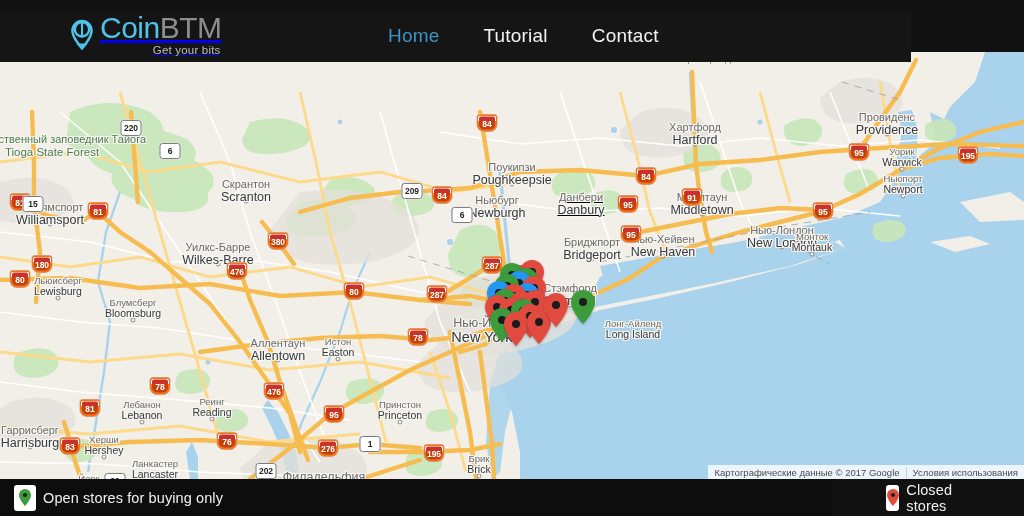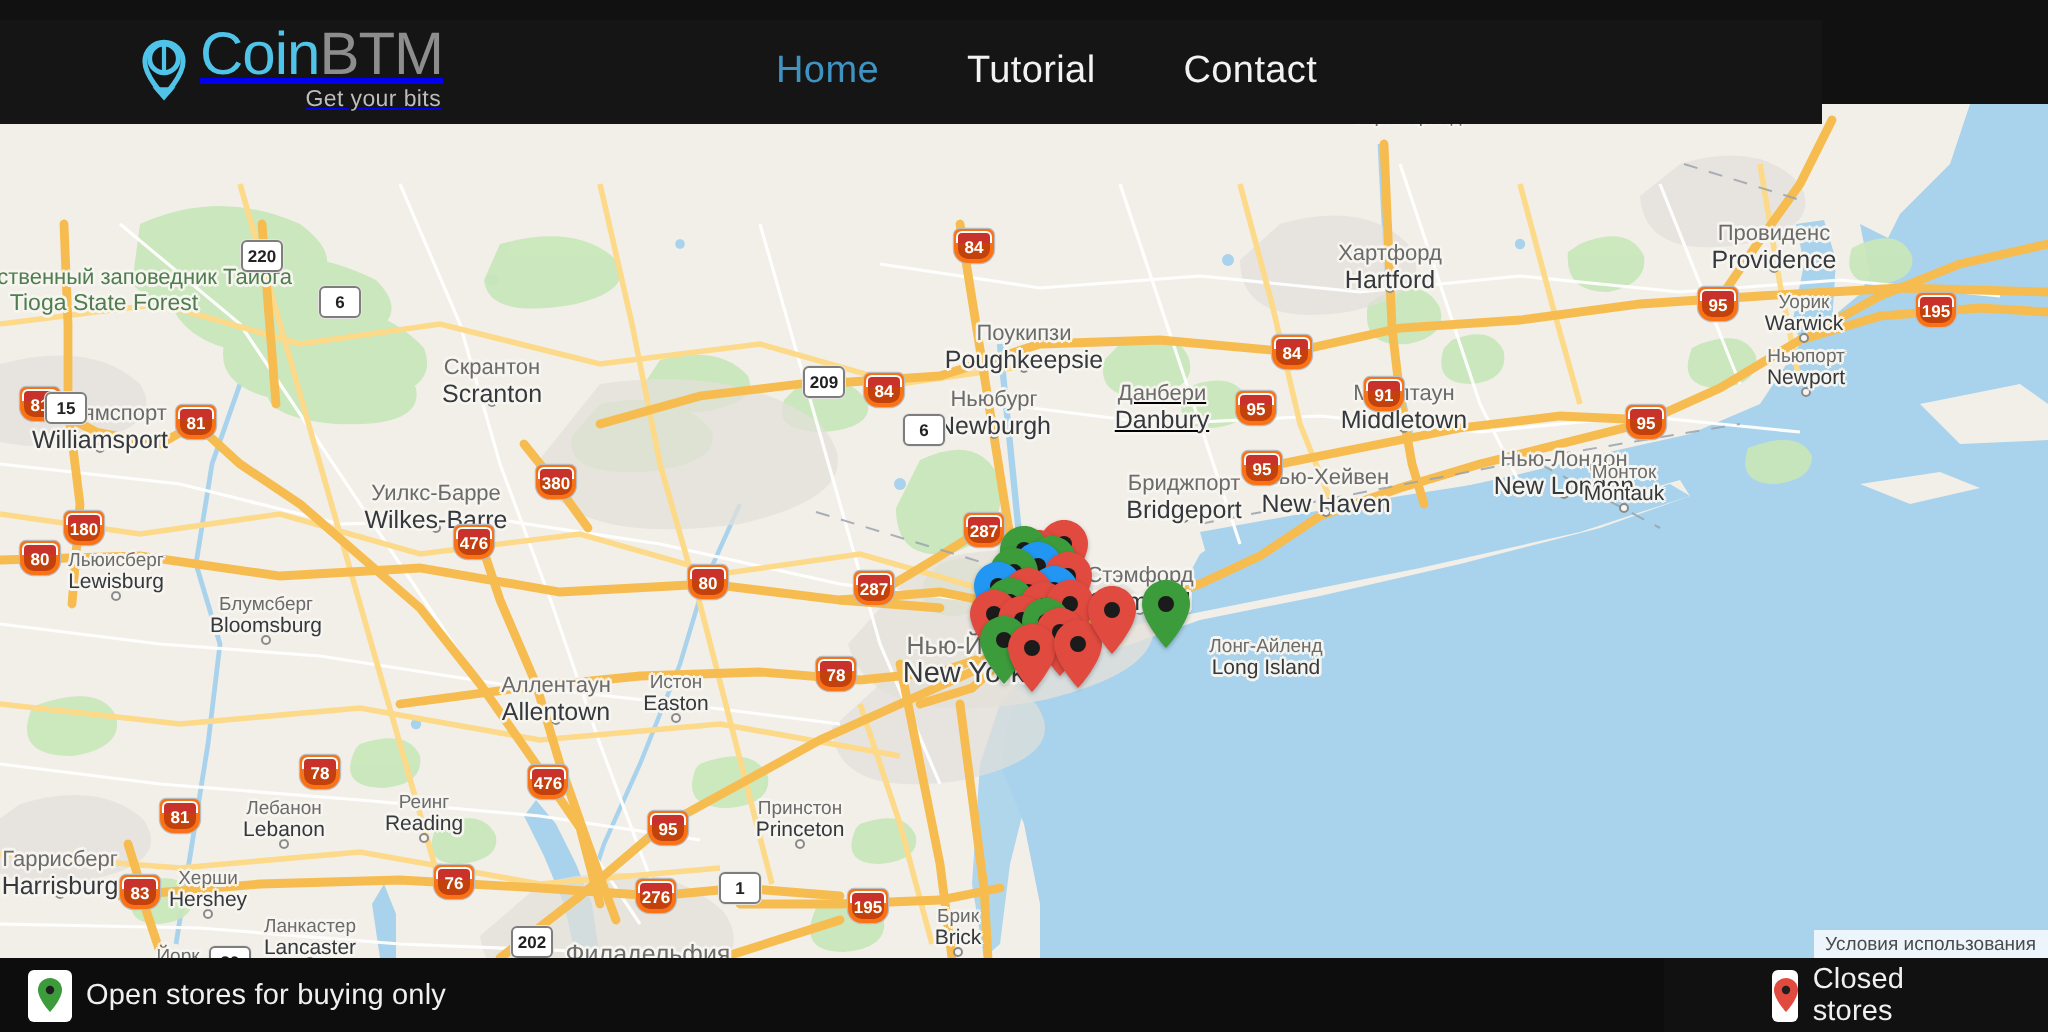--- a/index.html
+++ b/index.html
@@ -661,20 +661,21 @@
           <path d="M12 0C5.4 0 0 5.4 0 12c0 9 12 22 12 22s12-13 12-22C24 5.4 18.6 0 12 0z" fill="#e04a3f"></path>
           <circle cx="12" cy="12" r="4" fill="#1b1b1b"></circle>
         </svg>
         <svg class="pin" width="24" height="34" viewBox="0 0 24 34" style="left: 583px; top: 272px;">
           <path d="M12 0C5.4 0 0 5.4 0 12c0 9 12 22 12 22s12-13 12-22C24 5.4 18.6 0 12 0z" fill="#3c9b3b"></path>
           <circle cx="12" cy="12" r="4" fill="#1b1b1b"></circle>
         </svg>
       </div>
 
     <div class="attrib">
+      <span>Картографические данные © 2017 Google</span>
       <span>Условия использования</span>
     </div>
   </div>
 
   <div class="legend">
     <div class="legend-item" id="legend-0">
       <div class="legend-pin-box">
         <svg width="12" height="17" viewBox="0 0 12 17">
           <path d="M6 0a6 6 0 0 0-6 6c0 4.5 6 11 6 11s6-6.5 6-11a6 6 0 0 0-6-6z" fill="#3c9b3b"></path>
           <circle cx="6" cy="6" r="2.1" fill="#1f1f1f"></circle>

